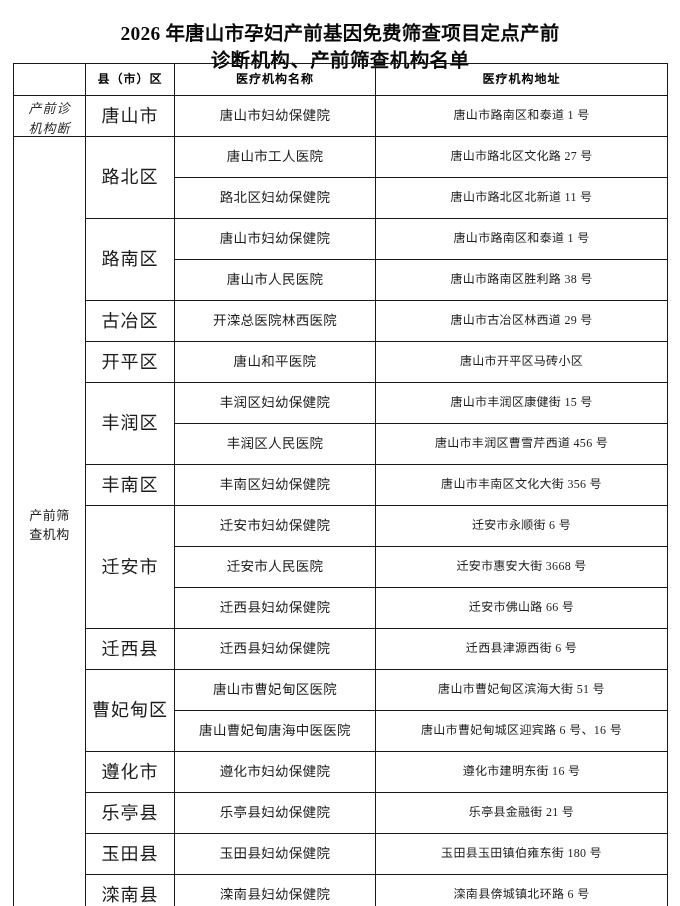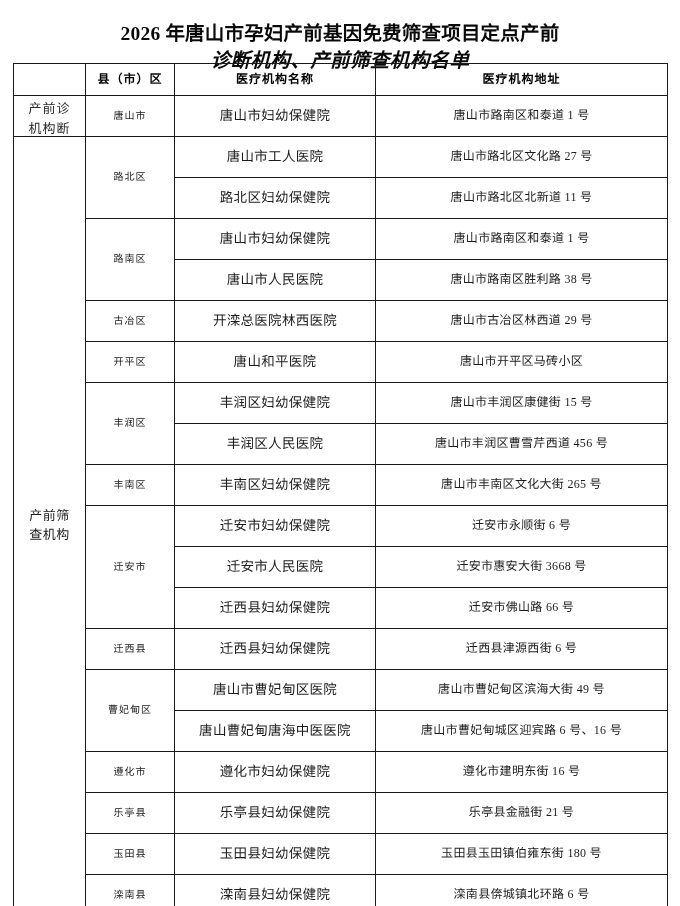--- a/index.html
+++ b/index.html
@@ -30,21 +30,21 @@
     margin: 0 auto;
     padding-top: 20px;
     text-align: center;
     font-weight: bold;
     font-size: 19.5px;
     line-height: 27px;
     letter-spacing: 0.2px;
     color: #0a0a0a;
   }
   .doc-title .line { display: block; white-space: nowrap; }
-  .doc-title .line2 { letter-spacing: 0.4px; font-style: italic; }
+  .doc-title .line2 { letter-spacing: 0.4px; }
 
   
   .table-wrap {
     position: absolute;
     left: 13px;
     top: 63px;
     width: 654px;
   }
   table.listing {
     border-collapse: collapse;
@@ -84,34 +84,35 @@
     overflow: hidden;
   }
   td.cat .stack { display: block; }
   td.cat .stack span { display: block; white-space: nowrap; }
 
   
   td.cat-diag {
     position: relative;
     overflow: hidden;
     padding: 0;
+    font-style: italic;
   }
   td.cat-diag .ghost {
     position: absolute;
     left: 0;
     right: 0;
     top: 3px;
     line-height: 20px;
     letter-spacing: 1px;
     font-size: 13px;
     color: #2a2a2a;
   }
   td.cat-diag .ghost span { display: block; white-space: nowrap; }
 
-  td.district { font-size: 10px; letter-spacing: 1px; }
+  td.district { font-size: 18px; letter-spacing: 1px; }
   td.inst     { font-size: 13.5px; letter-spacing: 0.3px; }
   td.addr     { font-size: 12px; letter-spacing: 0.3px; }
 
   tr.r1 td { height: 36px; }
 </style>
 </head>
 <body>
 
 <div class="page">
 
@@ -187,21 +188,21 @@
             <td class="inst">丰润区妇幼保健院</td>
             <td class="addr">唐山市丰润区康健街 15 号</td>
           </tr>
           <tr class="r1">
             <td class="inst">丰润区人民医院</td>
             <td class="addr">唐山市丰润区曹雪芹西道 456 号</td>
           </tr>
           <tr class="r1">
             <td class="district" rowspan="1">丰南区</td>
             <td class="inst">丰南区妇幼保健院</td>
-            <td class="addr">唐山市丰南区文化大街 265 号</td>
+            <td class="addr">唐山市丰南区文化大街 356 号</td>
           </tr>
           <tr class="r1">
             <td class="district" rowspan="3">迁安市</td>
             <td class="inst">迁安市妇幼保健院</td>
             <td class="addr">迁安市永顺街 6 号</td>
           </tr>
           <tr class="r1">
             <td class="inst">迁安市人民医院</td>
             <td class="addr">迁安市惠安大街 3668 号</td>
           </tr>
@@ -210,21 +211,21 @@
             <td class="addr">迁安市佛山路 66 号</td>
           </tr>
           <tr class="r1">
             <td class="district" rowspan="1">迁西县</td>
             <td class="inst">迁西县妇幼保健院</td>
             <td class="addr">迁西县津源西街 6 号</td>
           </tr>
           <tr class="r1">
             <td class="district" rowspan="2">曹妃甸区</td>
             <td class="inst">唐山市曹妃甸区医院</td>
-            <td class="addr">唐山市曹妃甸区滨海大街 49 号</td>
+            <td class="addr">唐山市曹妃甸区滨海大街 51 号</td>
           </tr>
           <tr class="r1">
             <td class="inst">唐山曹妃甸唐海中医医院</td>
             <td class="addr">唐山市曹妃甸城区迎宾路 6 号、16 号</td>
           </tr>
           <tr class="r1">
             <td class="district" rowspan="1">遵化市</td>
             <td class="inst">遵化市妇幼保健院</td>
             <td class="addr">遵化市建明东街 16 号</td>
           </tr>

